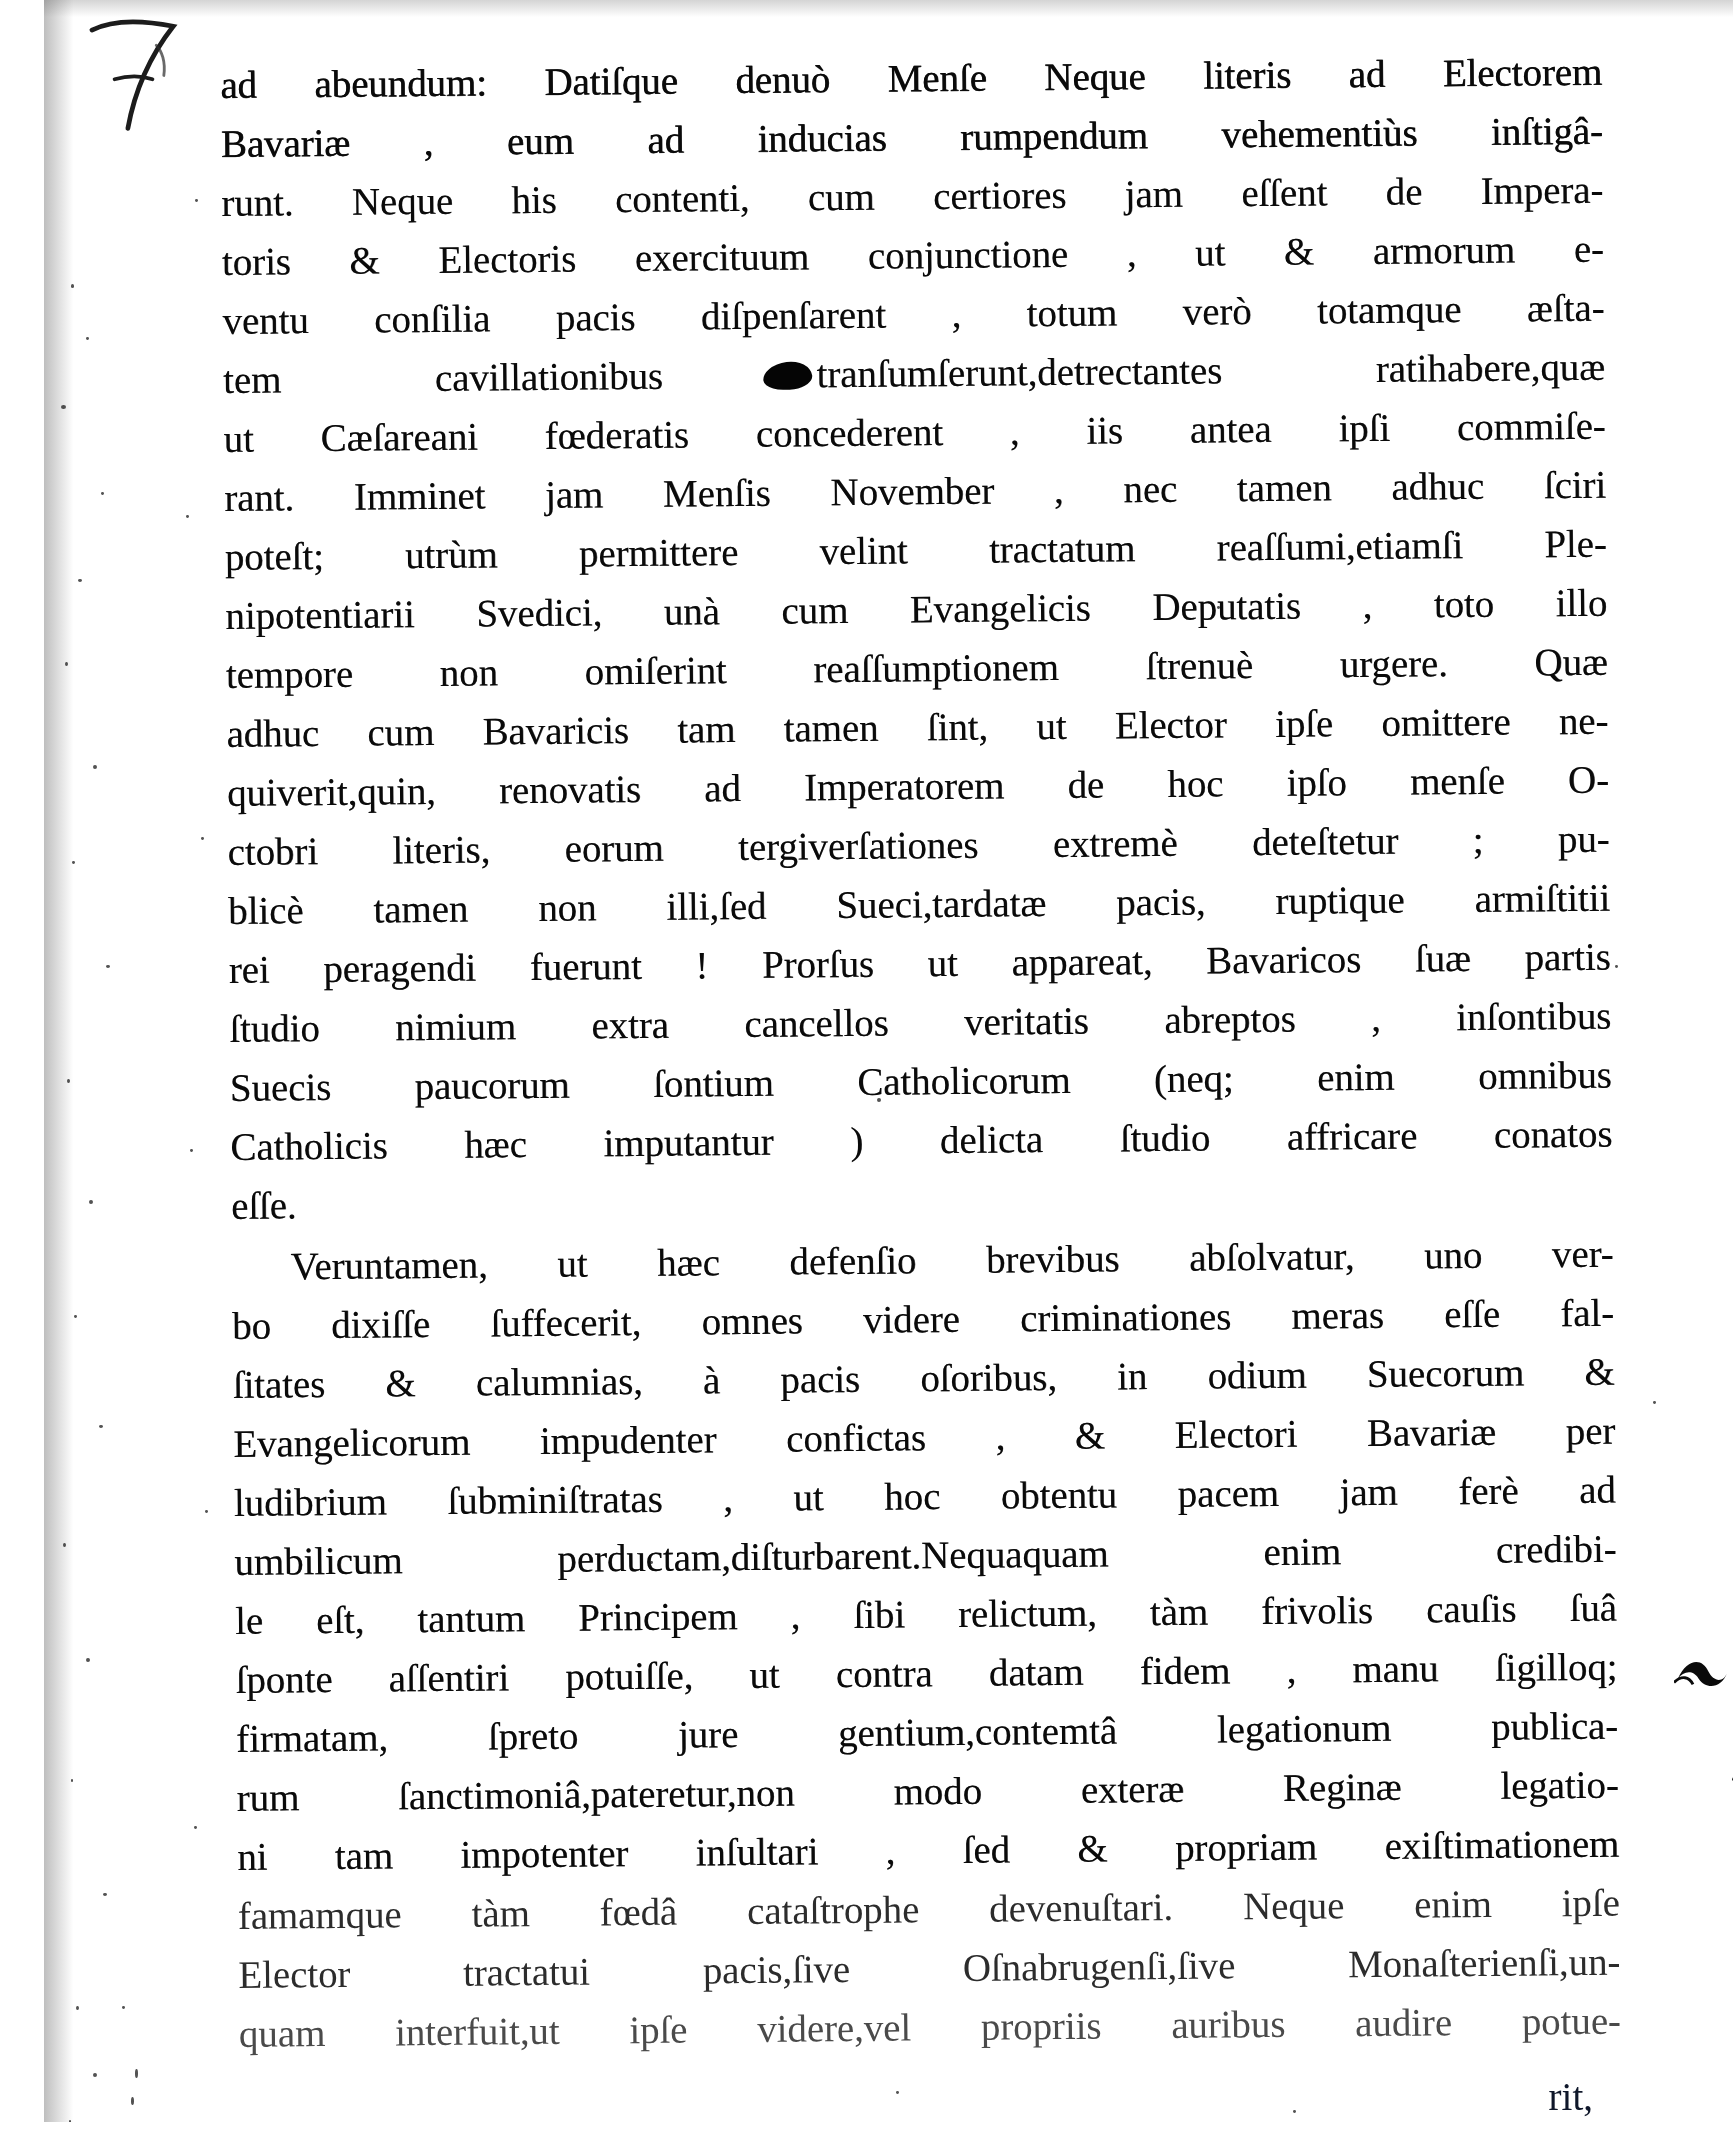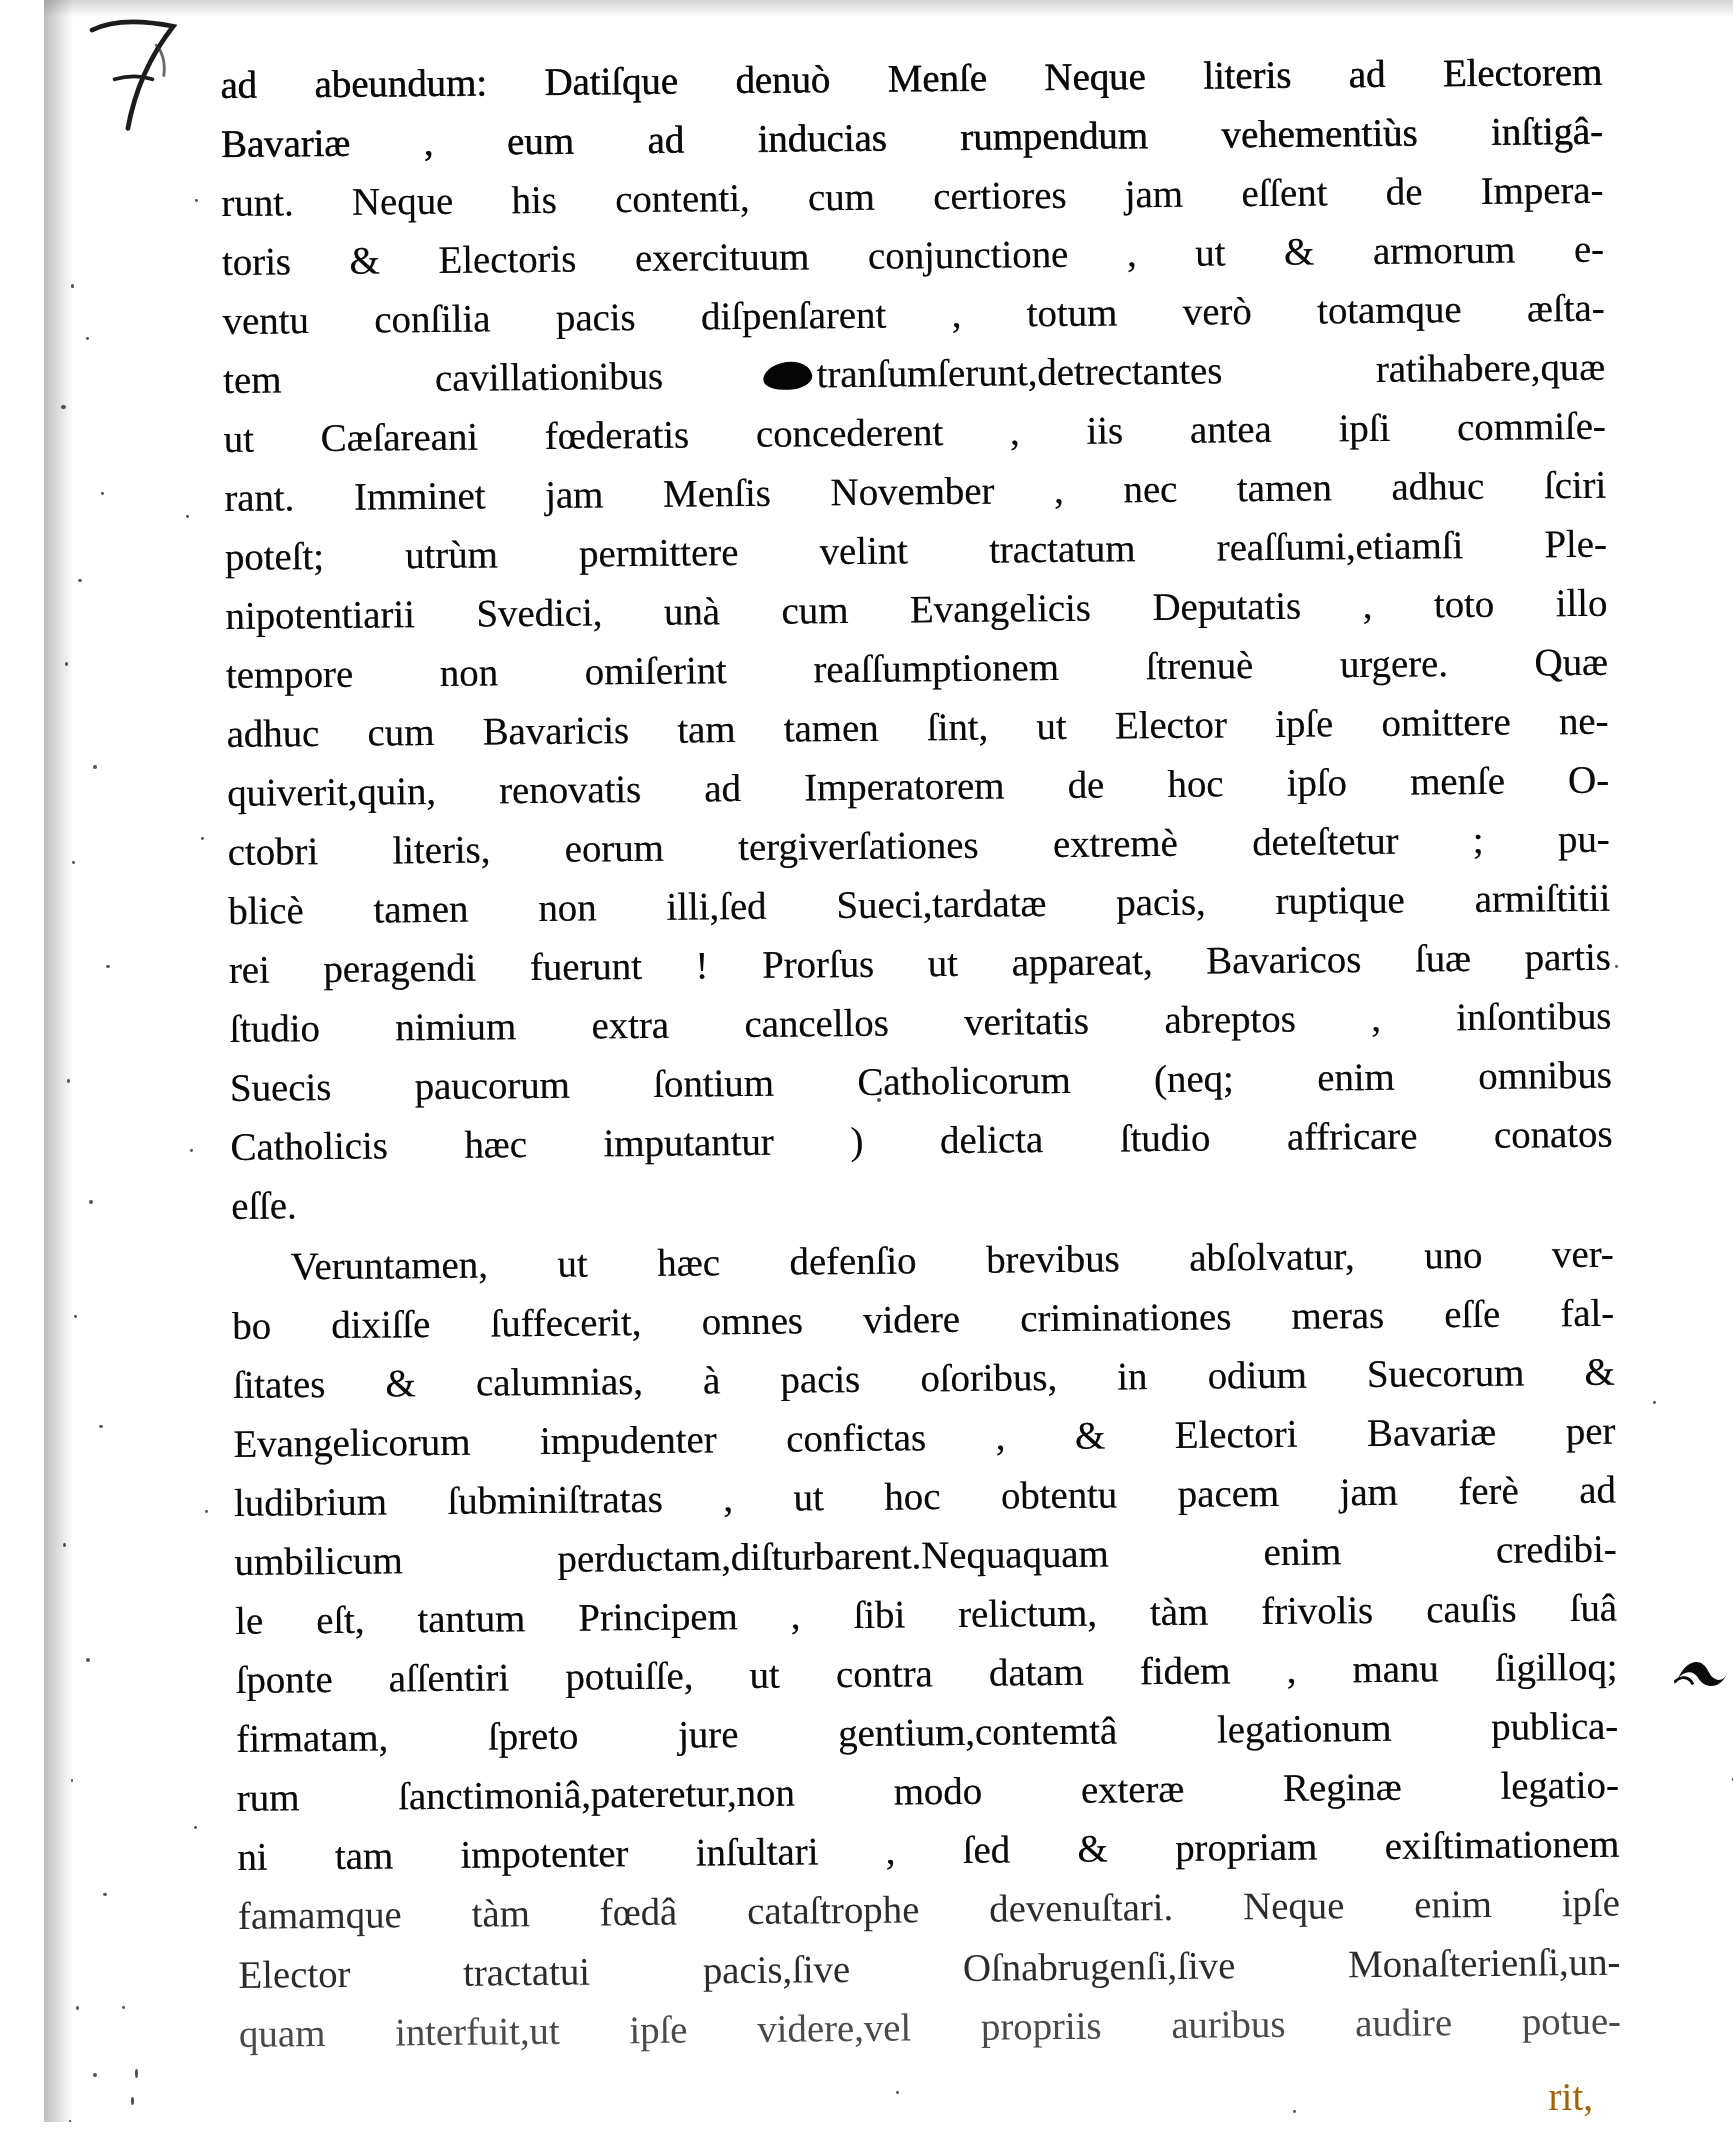--- a/index.html
+++ b/index.html
@@ -169,21 +169,21 @@
   .skew-block { transform: rotate(-0.55deg); transform-origin: 0 0; }
 
   
 
   .catchword {
     position: absolute;
     right: 185px;
     top: 2074px;
     font-size: 39px;
     line-height: 45px;
-    color: #a16207;
+    color: #0f172a;
     white-space: nowrap;
     z-index: 2;
   }
 
   
 
   .line { text-shadow: 0.3px 0 0 rgba(10,10,10,.55); }
 
   .heavy { text-shadow: 0.5px 0 0 rgba(5,5,5,.8), 0 0.3px 0 rgba(5,5,5,.5); }
   .light { color: #2c2c2c; text-shadow: none; }

